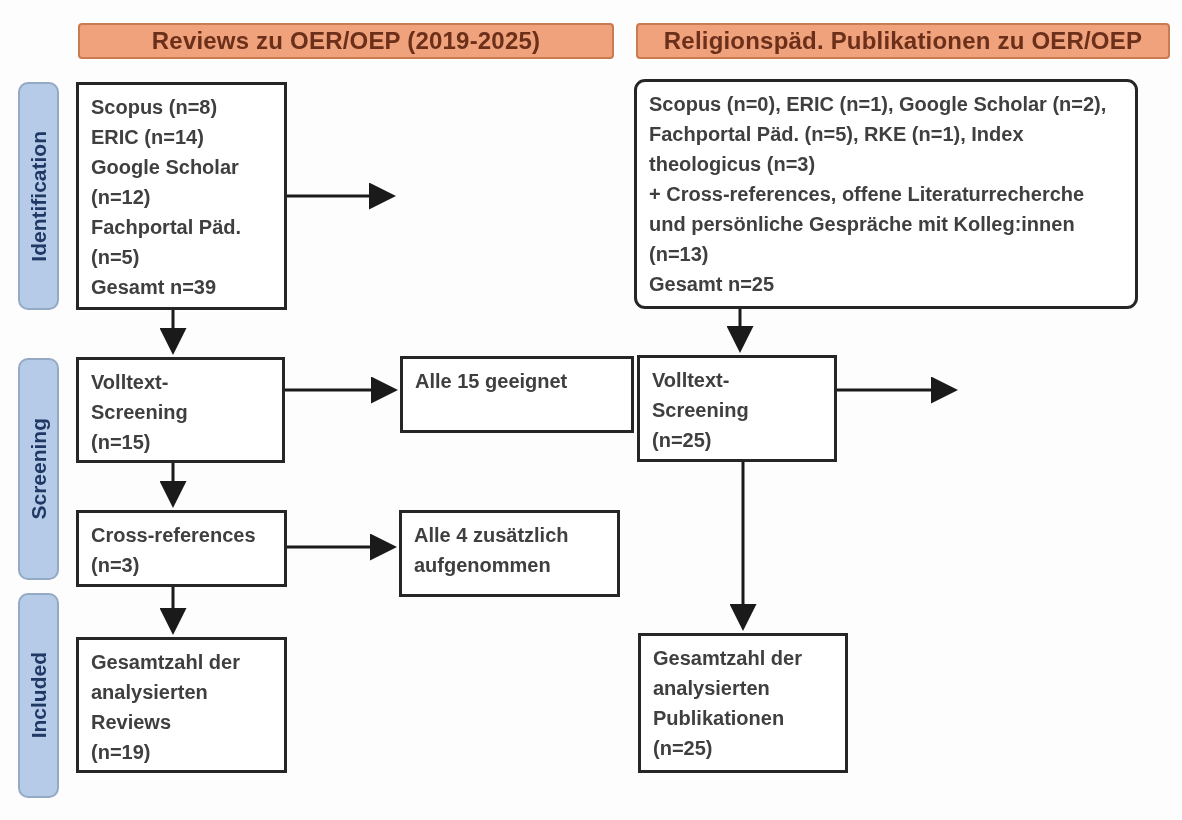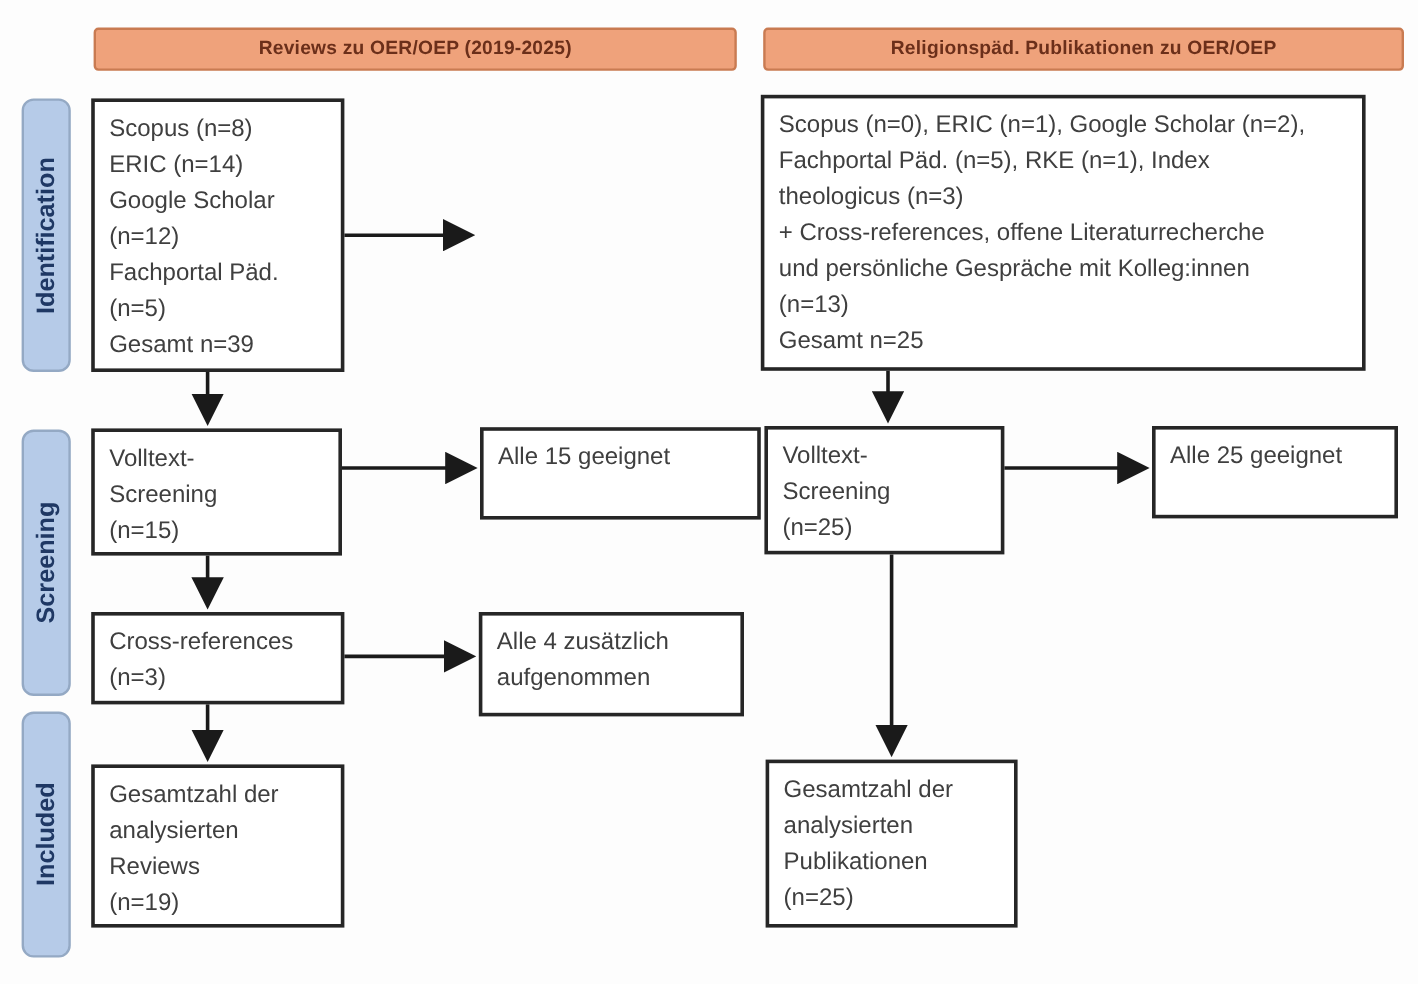--- a/index.html
+++ b/index.html
@@ -12,21 +12,21 @@
   }
   
   .col-header{
     position:absolute;
     box-sizing:border-box;
     height:36px;
     background:#efa27b;
     border:2px solid #c97b52;
     border-radius:4px;
     display:flex;align-items:center;justify-content:center;
-    font-size:16px;font-weight:bold;color:#6b2f1a;
+    font-size:24px;font-weight:bold;color:#6b2f1a;
     letter-spacing:.2px;
   }
   #header-left{left:78px;top:23px;width:536px;}
   #header-right{left:636px;top:23px;width:534px;}
   
   .stage-label{
     position:absolute;
     box-sizing:border-box;
     width:41px;
     background:#b6cbe8;
@@ -43,27 +43,27 @@
   #label-identification{left:18px;top:82px;height:228px;}
   #label-screening{left:18px;top:358px;height:222px;}
   #label-included{left:18px;top:593px;height:205px;}
   
   .fbox{
     position:absolute;
     box-sizing:border-box;
     background:#ffffff;
     border:3px solid #262626;
     padding:7px 12px;
-    font-size:20px;font-weight:400;color:#3f3f3f;
+    font-size:20px;font-weight:700;color:#3f3f3f;
     line-height:1.5;
     white-space:pre-line;
   }
   #box-l-id{left:76px;top:82px;width:211px;height:228px;}
   #box-aussortiert{left:398px;top:83px;width:220px;height:230px;}
-  #box-r-id{left:634px;top:79px;width:504px;height:230px;}
+  #box-r-id{left:634px;top:79px;width:504px;height:230px;border-radius:11px;}
   #box-l-volltext{left:76px;top:357px;width:209px;height:106px;}
   #box-alle15{left:400px;top:356px;width:234px;height:77px;}
   #box-r-volltext{left:637px;top:355px;width:200px;height:107px;}
   #box-alle25{left:960px;top:355px;width:205px;height:77px;}
   #box-crossref{left:76px;top:510px;width:211px;height:77px;}
   #box-alle4{left:399px;top:510px;width:221px;height:87px;}
   #box-l-gesamt{left:76px;top:637px;width:211px;height:136px;}
   #box-r-gesamt{left:638px;top:633px;width:210px;height:140px;}
   
   #arrow-layer{position:absolute;left:0;top:0;width:1182px;height:820px;pointer-events:none;}
@@ -107,21 +107,20 @@
   <div class="fbox" id="box-l-volltext">Volltext-
 Screening
 (n=15)</div>
 
   <div class="fbox" id="box-alle15">Alle 15 geeignet</div>
 
   <div class="fbox" id="box-r-volltext">Volltext-
 Screening
 (n=25)</div>
 
-  <div class="fbox" id="box-alle25">Alle 25 geeignet</div>
 
   <div class="fbox" id="box-crossref">Cross-references
 (n=3)</div>
 
   <div class="fbox" id="box-alle4">Alle 4 zusätzlich
 aufgenommen</div>
 
   <div class="fbox" id="box-l-gesamt">Gesamtzahl der
 analysierten
 Reviews

